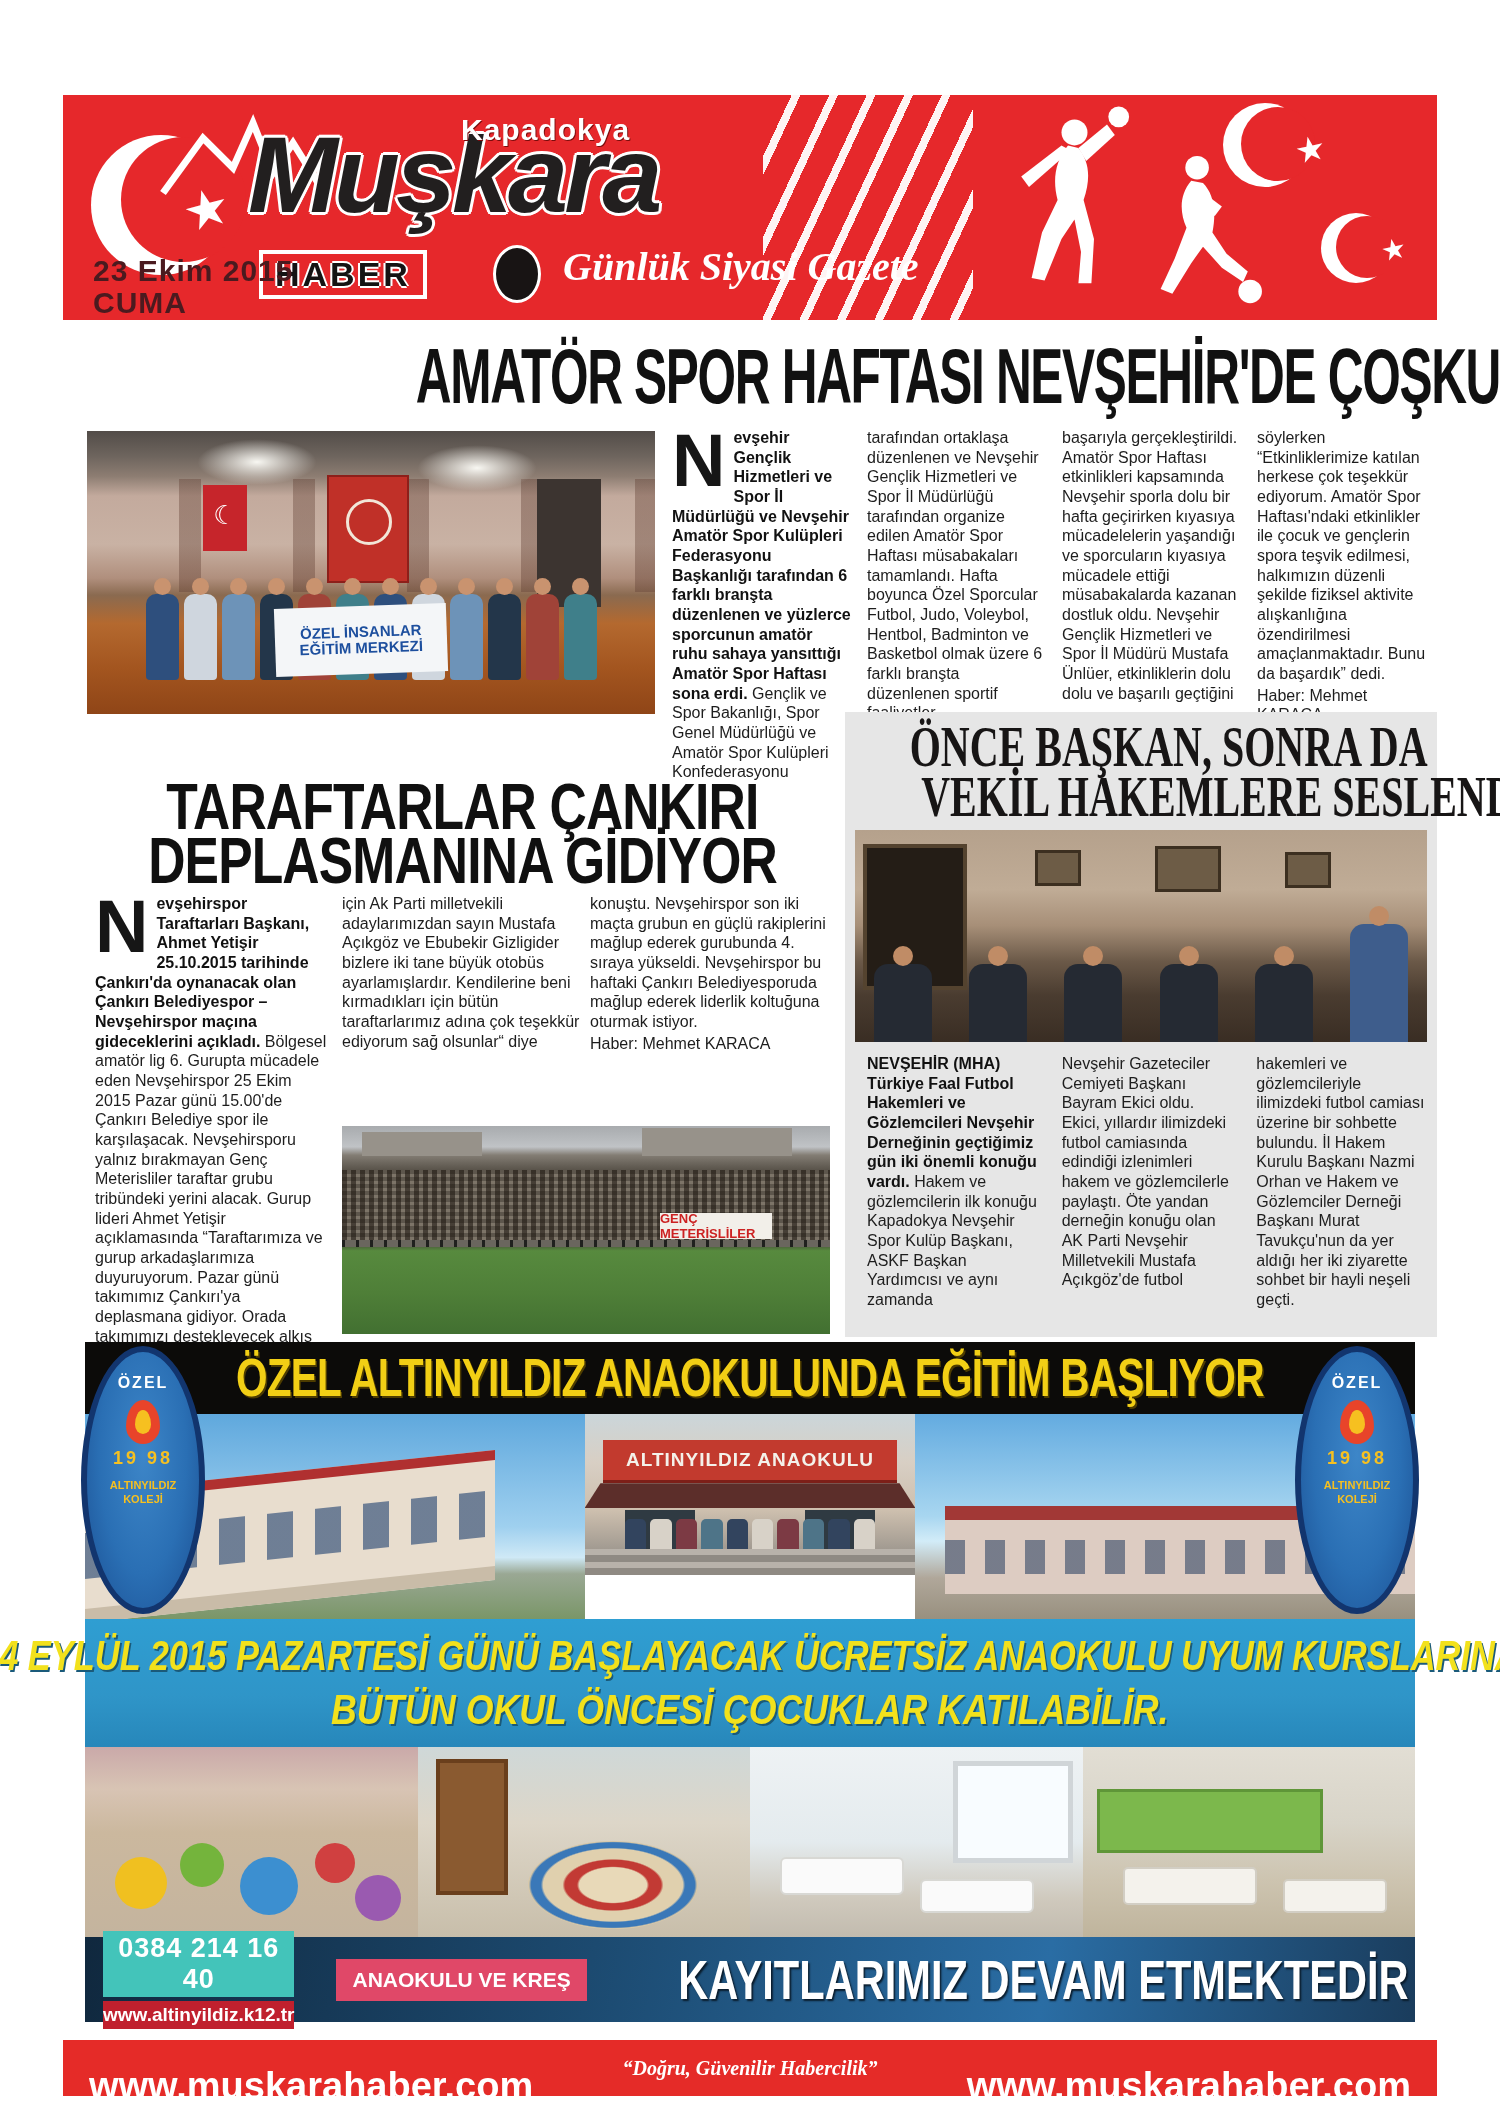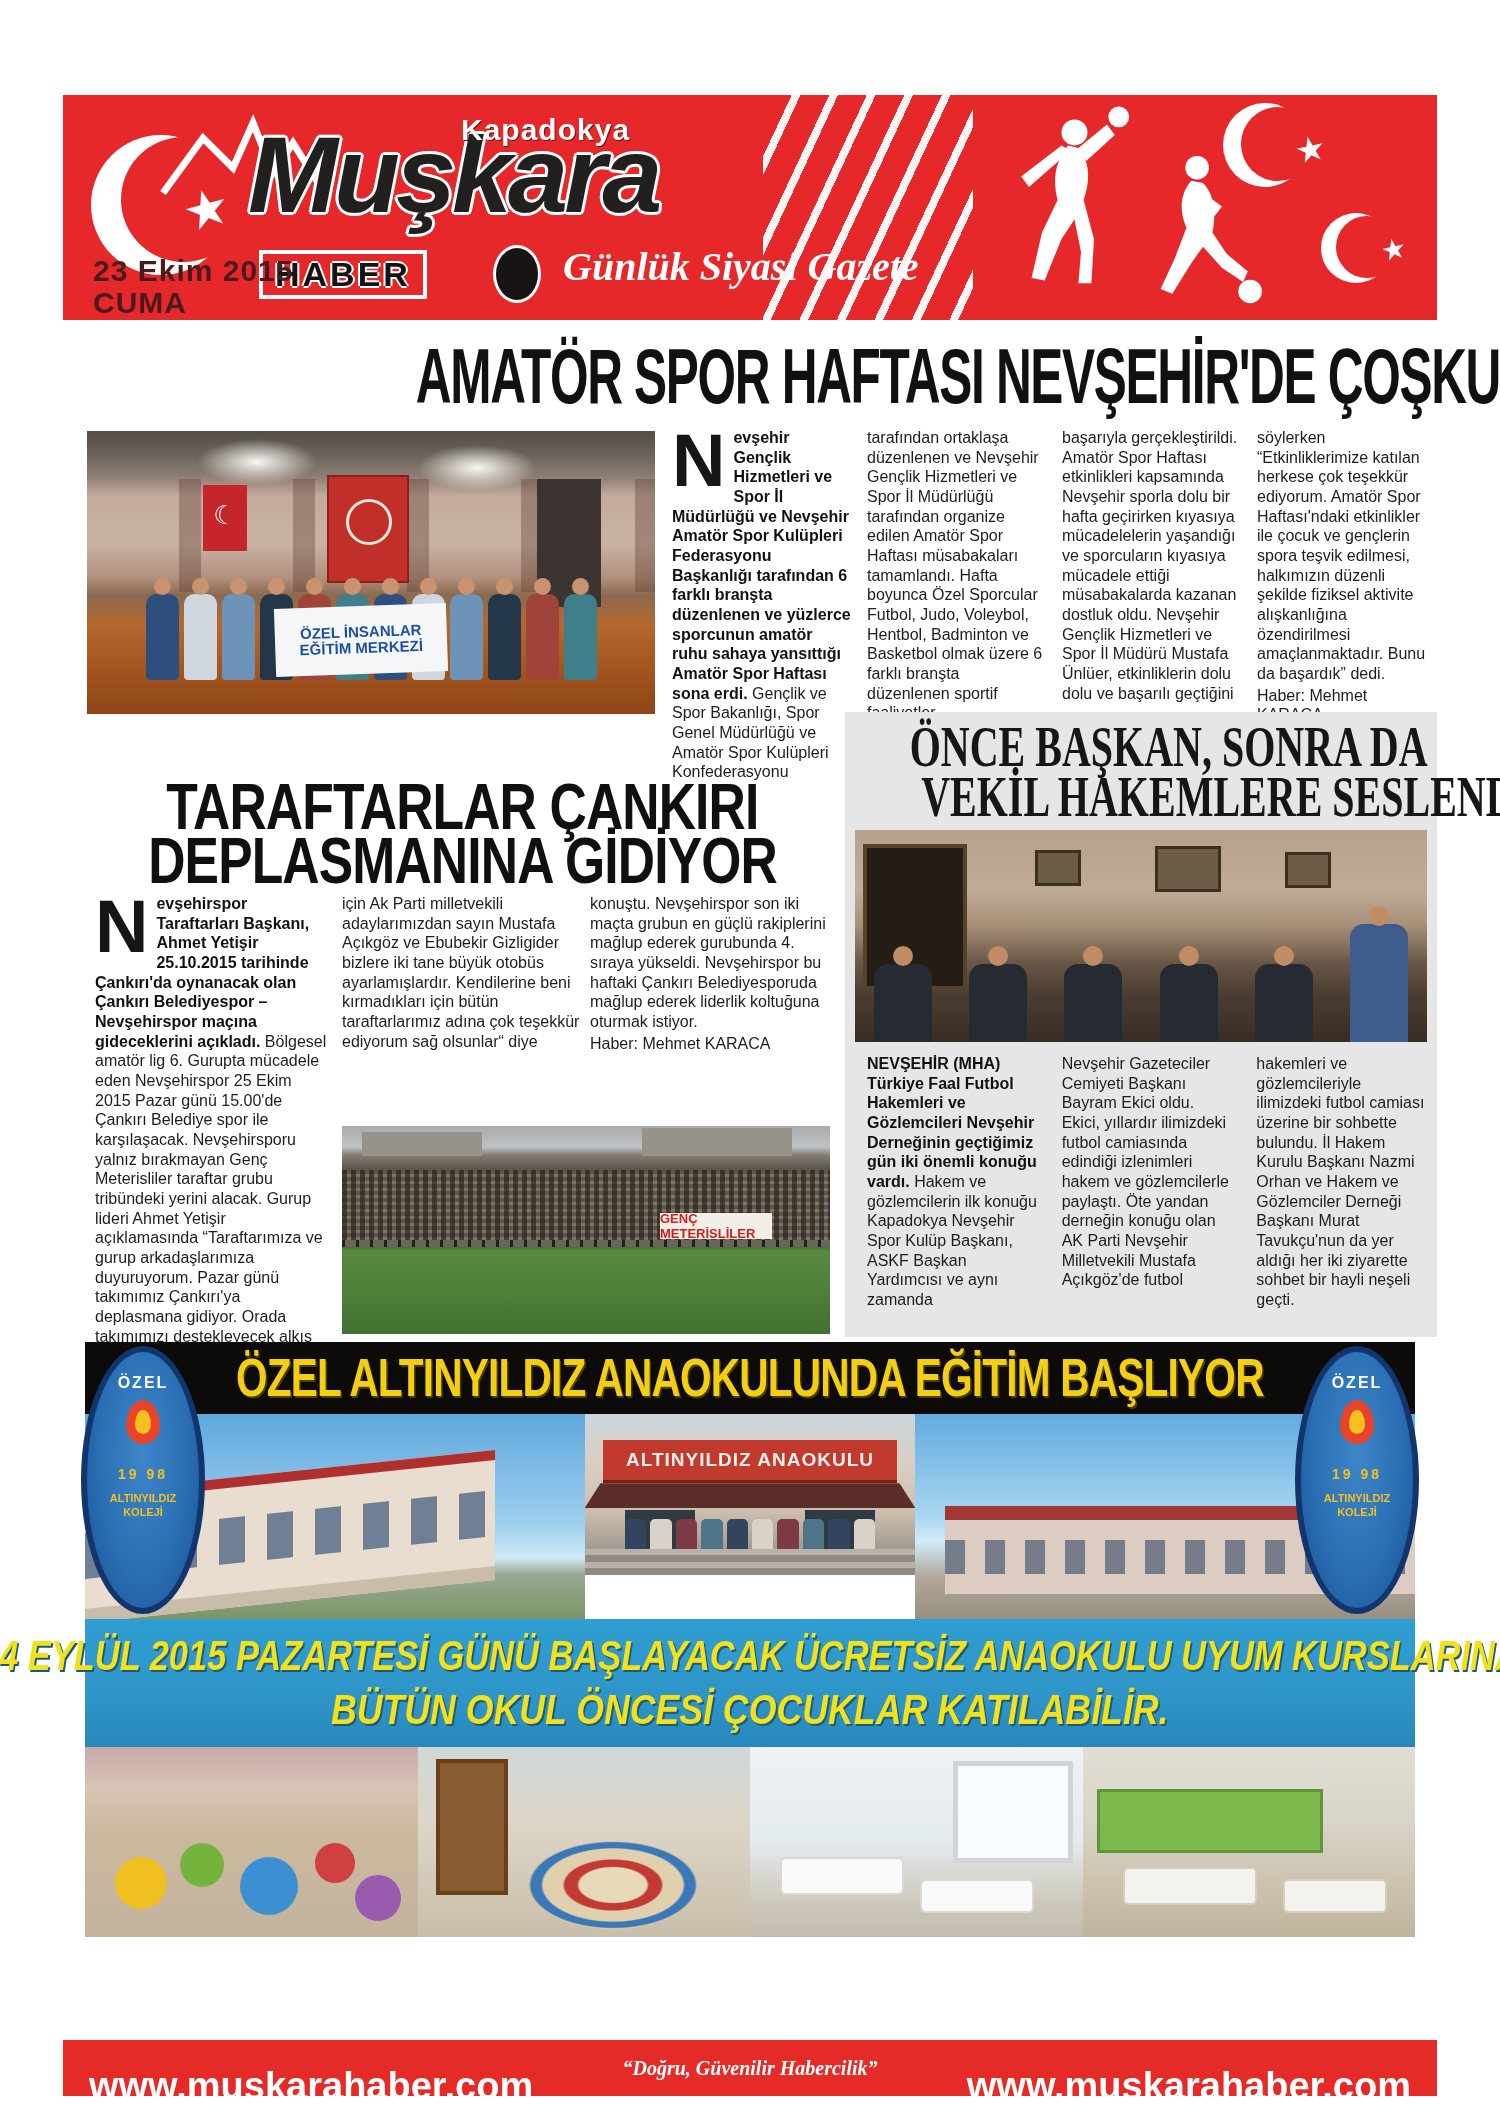--- a/index.html
+++ b/index.html
@@ -144,21 +144,21 @@
   .ad-phone{background:#43c4ba;color:#fff;font-weight:bold;font-size:27px;text-align:center;padding:2px 0;letter-spacing:1px;}
   .ad-site{background:#c0202e;color:#fff;font-weight:bold;font-size:19px;text-align:center;padding:3px 0;}
   .ad-tag{margin-left:42px;background:#e04868;color:#fff;font-weight:bold;font-size:21px;padding:9px 16px;white-space:nowrap;}
   .ad-reg{flex:1;text-align:center;}
   .ad-reg span{display:inline-block;white-space:nowrap;color:#fff;font-weight:bold;font-size:52px;letter-spacing:0px;transform:scale(.8,1.05);text-shadow:2px 2px 2px #0a1c2c;}
   .ad-logo{position:absolute;width:112px;height:256px;border-radius:50%/50%;background:radial-gradient(ellipse at 50% 40%,#3d86c8 0%,#2a6fb4 55%,#1b4f92 100%);border:6px solid #12356e;z-index:5;
      display:flex;flex-direction:column;align-items:center;justify-content:flex-start;color:#fff;}
   .ad-logo .lg-top{font-weight:bold;font-size:16px;margin-top:22px;letter-spacing:2px;}
   .ad-logo .flame{width:34px;height:44px;margin-top:8px;background:#e8442a;border-radius:50% 50% 50% 50%/60% 60% 40% 40%;position:relative;}
   .ad-logo .flame::after{content:"";position:absolute;left:9px;top:10px;width:16px;height:24px;background:#f6c020;border-radius:50% 50% 50% 50%/60% 60% 40% 40%;}
-  .ad-logo .lg-year{font-weight:bold;font-size:14px;color:#f6c020;margin-top:22px;letter-spacing:3px;}
+  .ad-logo .lg-year{font-weight:bold;font-size:18px;color:#f6c020;margin-top:4px;letter-spacing:3px;}
   .ad-logo .lg-bottom{font-weight:bold;font-size:11px;color:#f6c020;margin-top:10px;text-align:center;line-height:1.25;padding:0 6px;}
   .ad-logo-left{left:-4px;top:4px;}
   .ad-logo-right{right:-4px;top:4px;}
 
   
   .footer{left:63px;top:2040px;width:1374px;height:56px;background:#e52b28;display:flex;align-items:center;justify-content:space-between;padding:0 26px;box-sizing:border-box;}
   .footer .url{color:#fff;font-weight:bold;font-size:38px;letter-spacing:0;margin-top:37px;}
   .footer .quote{color:#fff;font-family:"Liberation Serif",serif;font-style:italic;font-weight:bold;font-size:20px;}
 </style>
 </head>
@@ -373,20 +373,28 @@
         <div class="cp3-table" style="left:30px;top:110px;width:120px;height:34px;"></div>
         <div class="cp3-table" style="left:170px;top:132px;width:110px;height:30px;"></div>
       </div>
       <div class="cphoto cphoto4">
         <div class="cp4-shelf"></div>
         <div class="cp4-table" style="left:40px;top:120px;width:130px;height:34px;"></div>
         <div class="cp4-table" style="left:200px;top:132px;width:100px;height:30px;"></div>
       </div>
     </div>
 
+    <div class="abs ad-navybar">
+      <div class="ad-contact">
+        <div class="ad-phone">0384 214 16 40</div>
+        <div class="ad-site">www.altinyildiz.k12.tr</div>
+      </div>
+      <div class="ad-tag">ANAOKULU VE KREŞ</div>
+      <div class="ad-reg"><span>KAYITLARIMIZ DEVAM ETMEKTEDİR</span></div>
+    </div>
   </div>
 
   <div class="abs footer">
     <span class="url">www.muskarahaber.com</span>
     <span class="quote">“Doğru, Güvenilir Habercilik”</span>
     <span class="url">www.muskarahaber.com</span>
   </div>
 
 </div>
 

